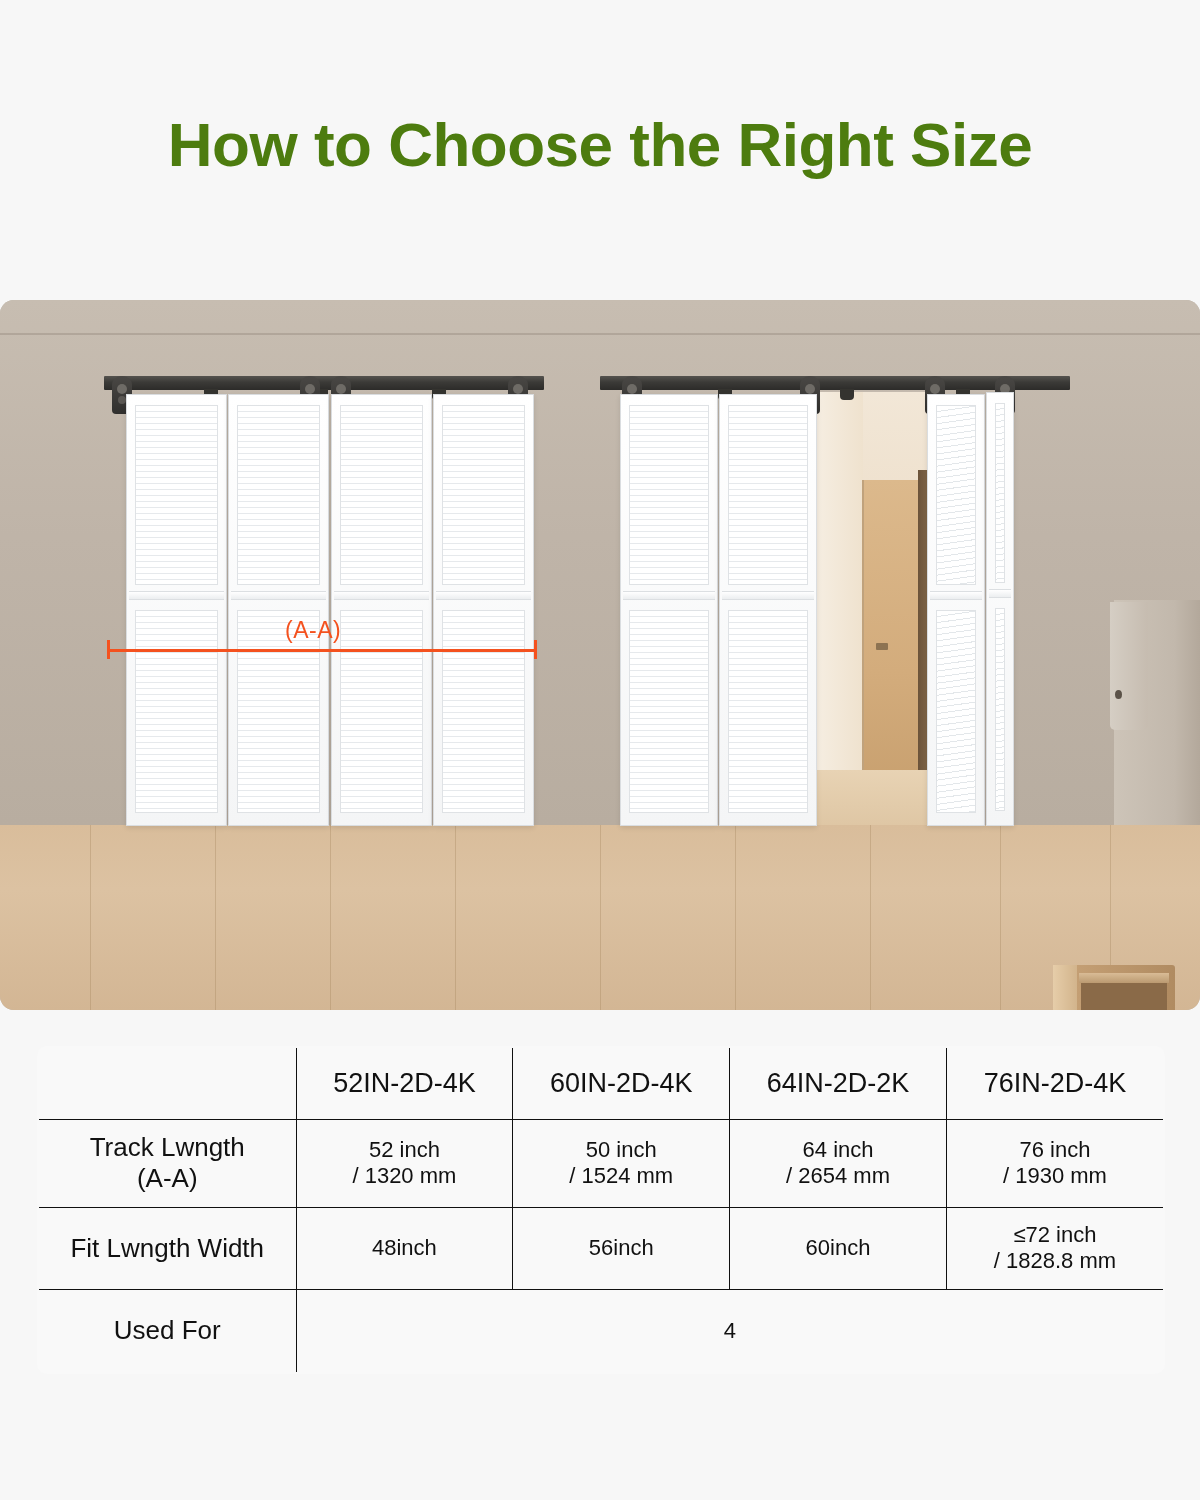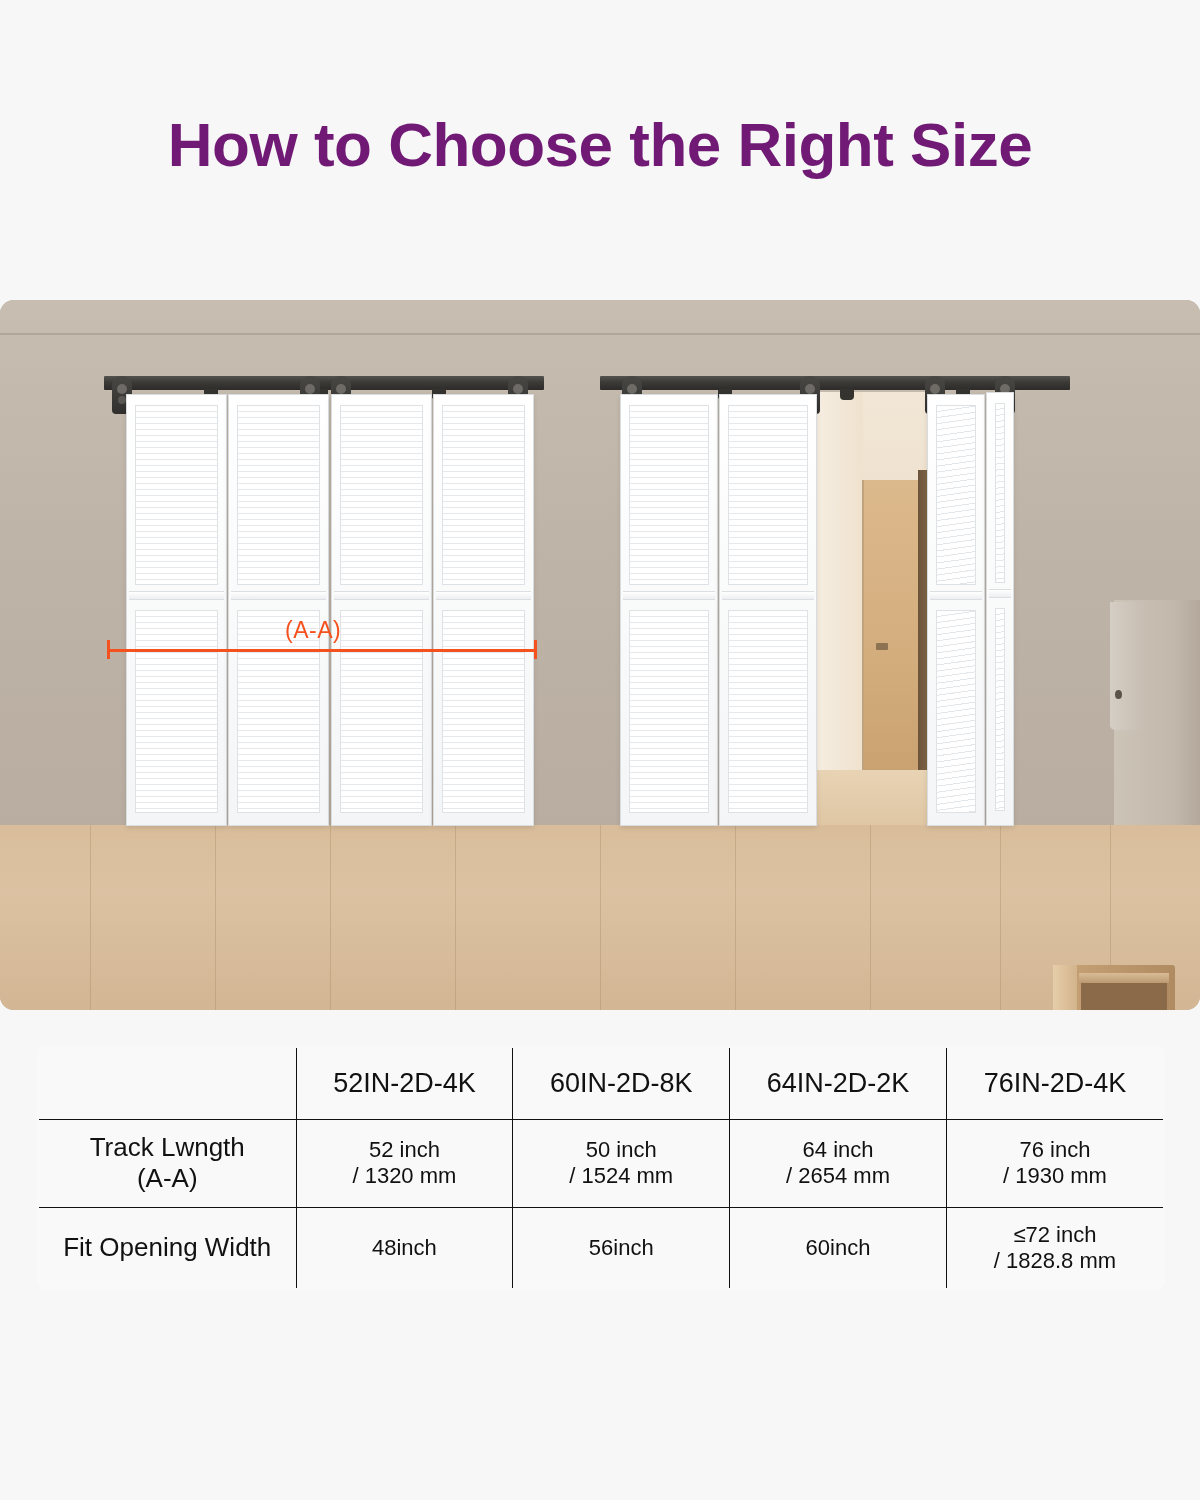--- a/index.html
+++ b/index.html
@@ -12,21 +12,21 @@
     overflow: hidden;
     position: relative;
   }
 
   
   .header { padding-top: 112px; text-align: center; }
 
   .main-title {
     font-size: 62px;
     font-weight: bold;
-    color: #701a75;
+    color: #4d7c0f;
     letter-spacing: -0.5px;
     line-height: 1.05;
   }
 
   .subtitle {
     margin-top: 24px;
     font-size: 30px;
     color: #2b2b2b;
     font-weight: 400;
   }
@@ -325,21 +325,21 @@
     <div class="dim-cap" style="right:0"></div>
   </div>
 
 </div>
 
 <table class="spec-table">
   <thead>
     <tr>
       <th></th>
       <th>52IN-2D-4K</th>
-      <th>60IN-2D-8K</th>
+      <th>60IN-2D-4K</th>
       <th>64IN-2D-2K</th>
       <th>76IN-2D-4K</th>
     </tr>
   </thead>
   <tbody>
 
     <tr class="r1">
       <td class="rowhead">
         <span class="cellline">Track Lwngth</span>
         <span class="cellline">(A-A)</span>
@@ -357,33 +357,39 @@
         <span class="cellline">/ 2654 mm</span>
       </td>
       <td>
         <span class="cellline">76 inch</span>
         <span class="cellline">/ 1930 mm</span>
       </td>
     </tr>
 
     <tr class="r2">
       <td class="rowhead">
-        <span class="cellline">Fit Opening Width</span>
+        <span class="cellline">Fit Lwngth Width</span>
       </td>
       <td>
         <span class="cellline">48inch</span>
       </td>
       <td>
         <span class="cellline">56inch</span>
       </td>
       <td>
         <span class="cellline">60inch</span>
       </td>
       <td>
         <span class="cellline">≤72 inch</span>
         <span class="cellline">/ 1828.8 mm</span>
       </td>
     </tr>
 
 
+    <tr class="r4">
+      <td class="rowhead">
+        <span class="cellline">Used For</span>
+      </td>
+      <td colspan="4">4</td>
+    </tr>
 
   </tbody>
 </table>
 
 </body></html>

